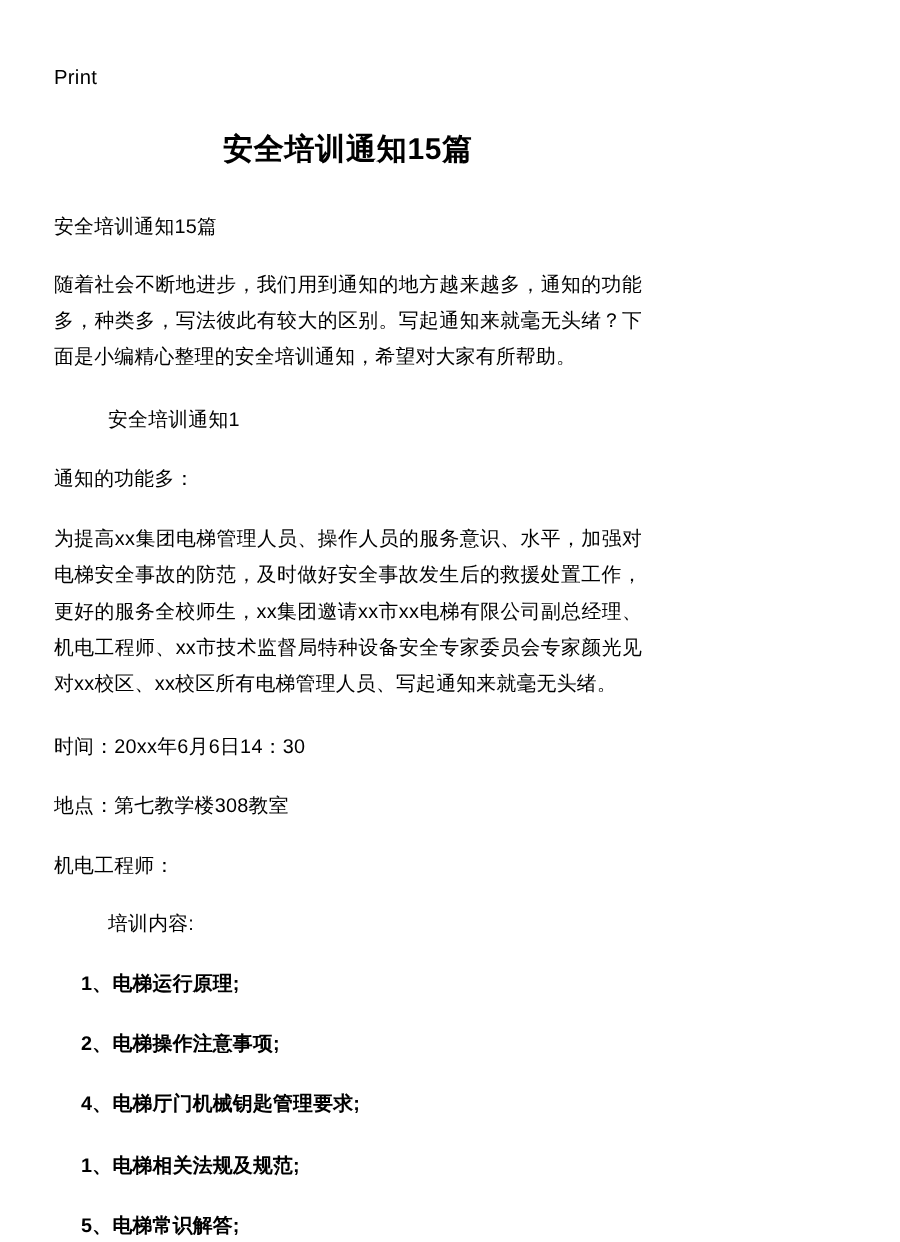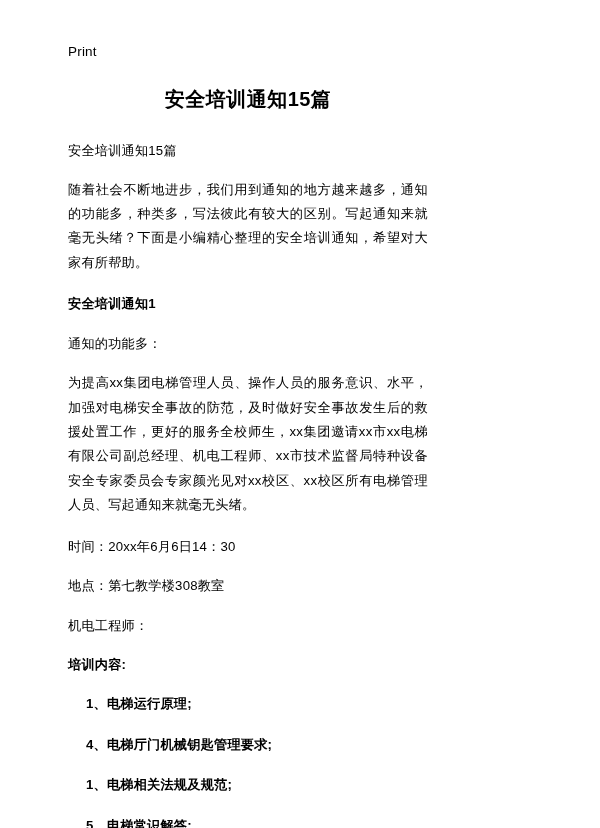--- a/index.html
+++ b/index.html
@@ -11,21 +11,21 @@
     width: 600px;
     height: 828px;
     font-family: "Liberation Sans", sans-serif;
     color: #000000;
     overflow: hidden;
   }
   .page {
     width: 476px;
     height: 828px;
     box-sizing: border-box;
-    padding: 44px 48px 0 68px;
+    padding: 44px 48px 0 36px;
     position: relative;
   }
   .print-link {
     font-size: 13.5px;
     line-height: 1.2;
     color: #000000;
     margin: 0 0 26px 0;
     letter-spacing: 0.2px;
   }
   .doc-title {
@@ -36,21 +36,22 @@
     letter-spacing: 0.5px;
   }
   .para {
     font-size: 13.2px;
     line-height: 1.85;
     margin: 0 0 15px 0;
     text-align: justify;
     letter-spacing: 0.2px;
   }
   .para.bold {
-    font-weight: bold;
+    font-weight: normal;
+    margin-left: 36px;
   }
   .para.tight {
     margin-bottom: 14px;
   }
   .para.body-block {
     margin-bottom: 17px;
   }
   .list-item {
     font-size: 13.2px;
     line-height: 1.85;
@@ -81,18 +82,19 @@
 
   <p class="para">时间：20xx年6月6日14：30</p>
 
   <p class="para">地点：第七教学楼308教室</p>
 
   <p class="para">机电工程师：</p>
 
   <p class="para bold">培训内容:</p>
 
   <p class="list-item">1、电梯运行原理;</p>
+  <p class="list-item">2、电梯操作注意事项;</p>
   <p class="list-item">4、电梯厅门机械钥匙管理要求;</p>
   <p class="list-item">1、电梯相关法规及规范;</p>
   <p class="list-item">5、电梯常识解答;</p>
   <p class="list-item">6、安全乘梯(视频)。</p>
 
 </div>
 
 </body></html>

